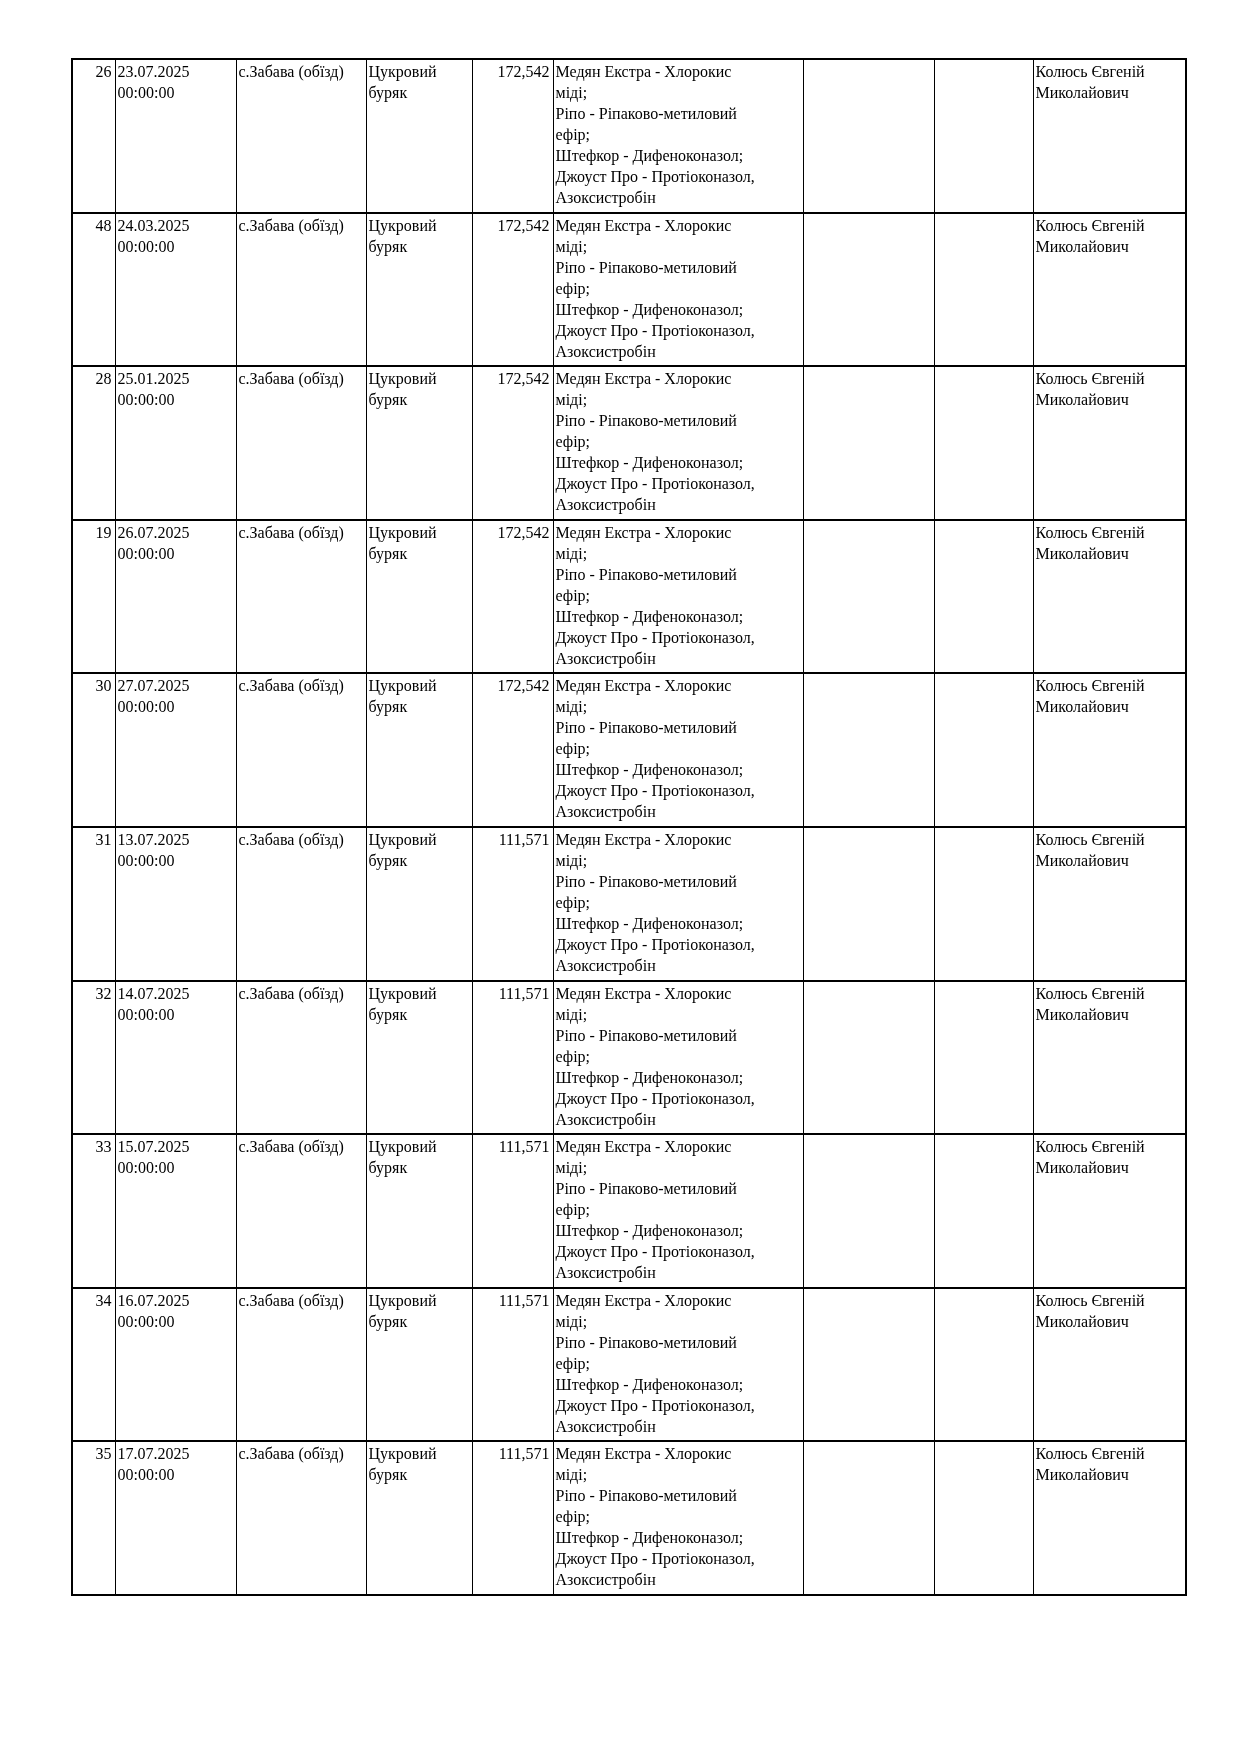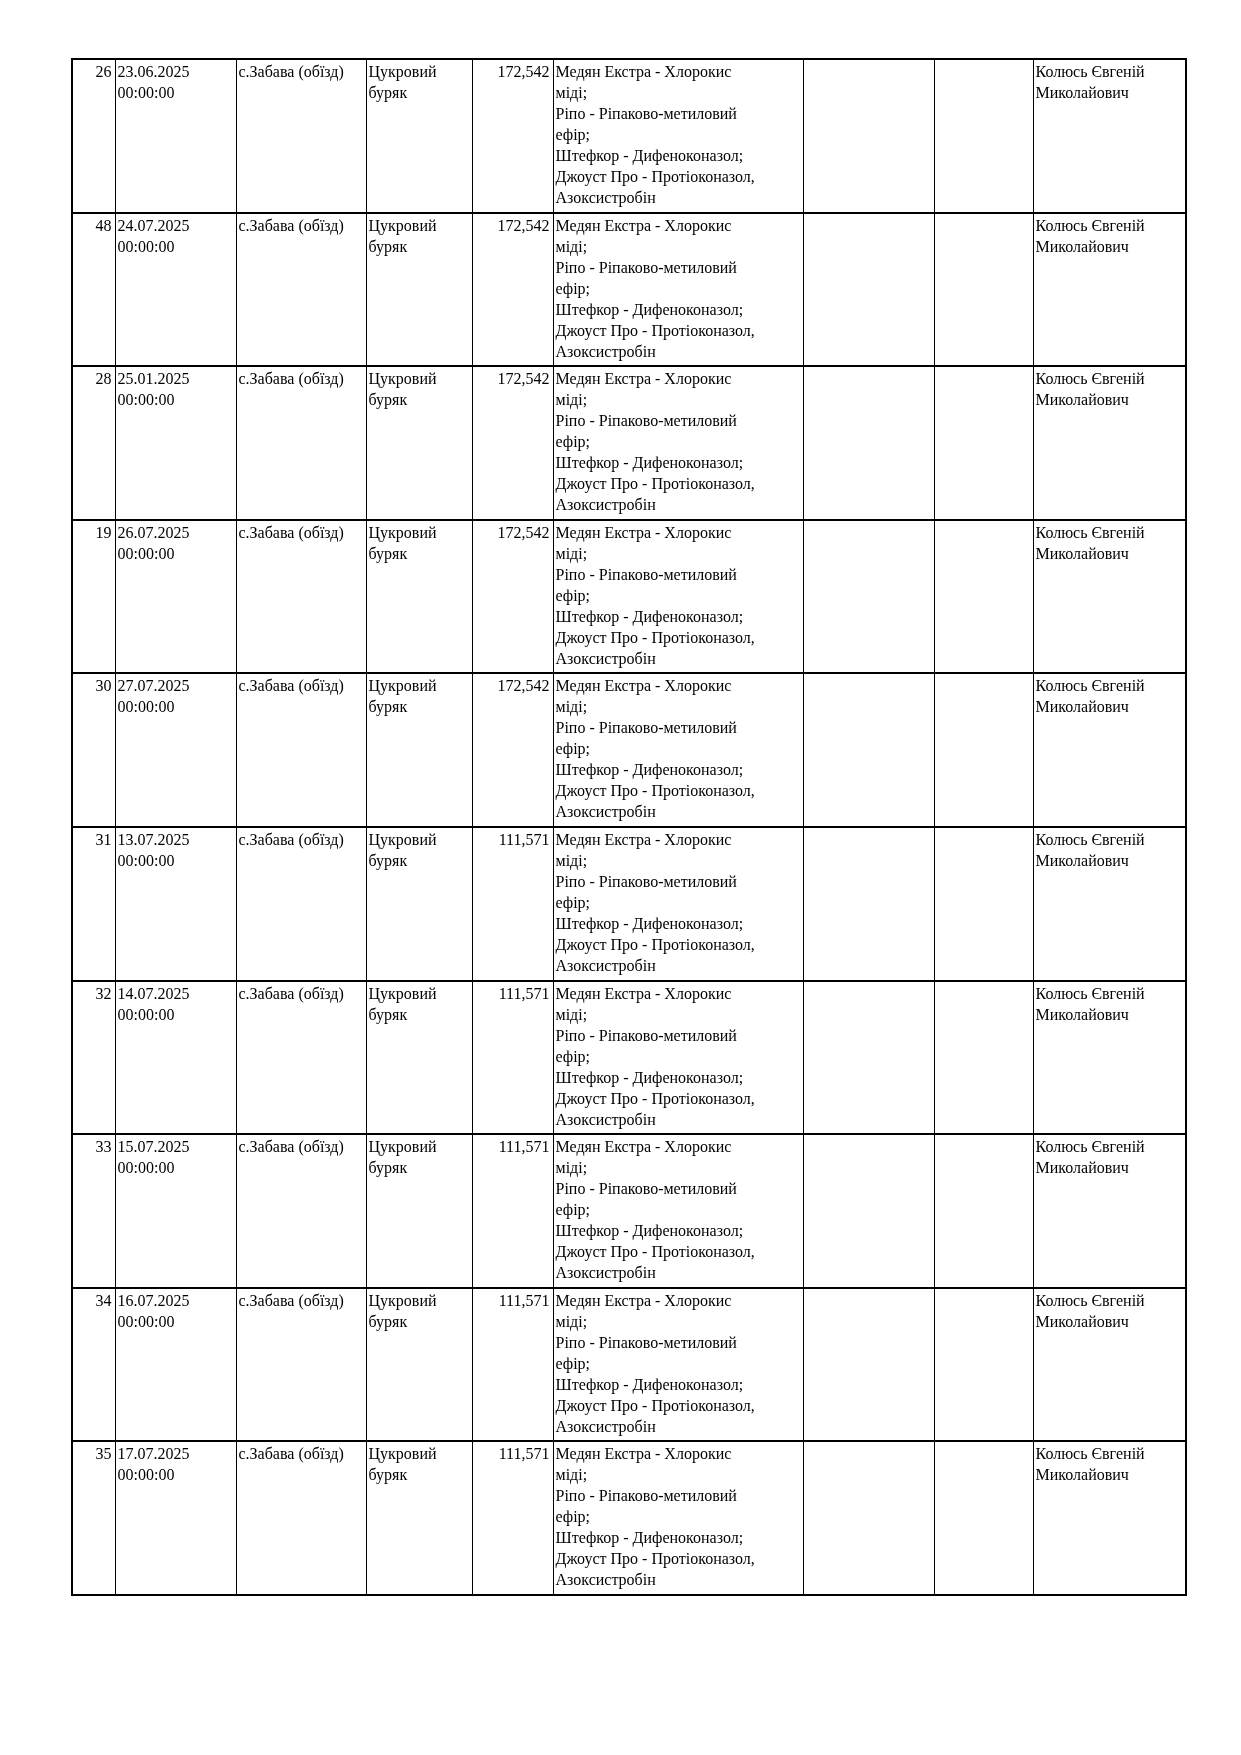--- a/index.html
+++ b/index.html
@@ -58,39 +58,39 @@
         <col style="width: 106px;">
         <col style="width: 81px;">
         <col style="width: 250px;">
         <col style="width: 131px;">
         <col style="width: 99px;">
         <col style="width: 153px;">
       </colgroup>
     <tbody id="table-body">
         <tr>
     <td class="cell-num">26</td>
-    <td class="cell-date">23.06.2025
+    <td class="cell-date">23.07.2025
 00:00:00</td>
     <td class="cell-loc">с.Забава (обїзд)</td>
     <td class="cell-crop">Цукровий буряк</td>
     <td class="cell-area">172,542</td>
     <td class="cell-prod">Медян Екстра - Хлорокис
 міді;
 Ріпо - Ріпаково-метиловий
 ефір;
 Штефкор - Дифеноконазол;
 Джоуст Про - Протіоконазол,
 Азоксистробін</td>
     <td class="cell-empty1"></td>
     <td class="cell-empty2"></td>
     <td class="cell-name">Колюсь Євгеній Миколайович</td>
   </tr>
         <tr>
     <td class="cell-num">48</td>
-    <td class="cell-date">24.07.2025
+    <td class="cell-date">24.03.2025
 00:00:00</td>
     <td class="cell-loc">с.Забава (обїзд)</td>
     <td class="cell-crop">Цукровий буряк</td>
     <td class="cell-area">172,542</td>
     <td class="cell-prod">Медян Екстра - Хлорокис
 міді;
 Ріпо - Ріпаково-метиловий
 ефір;
 Штефкор - Дифеноконазол;
 Джоуст Про - Протіоконазол,

